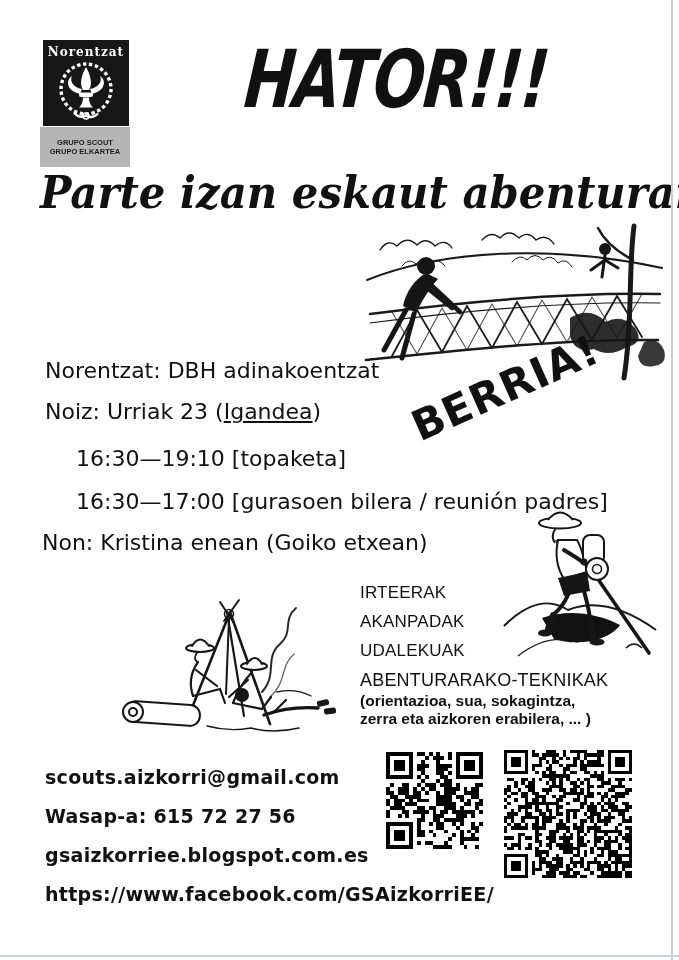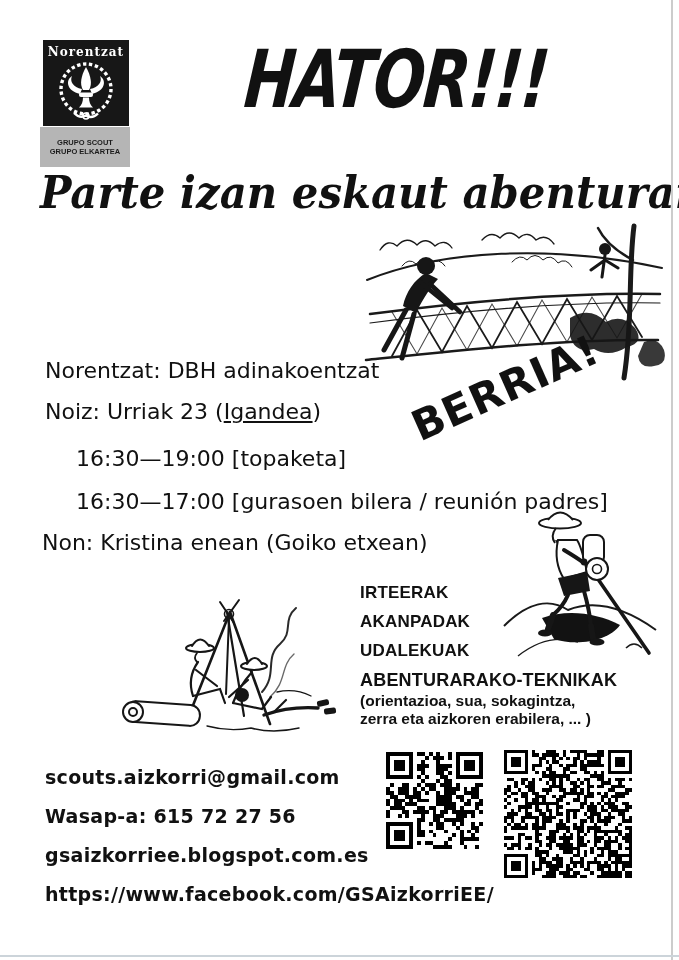--- a/index.html
+++ b/index.html
@@ -43,21 +43,21 @@
   .d5{left:42px;top:530px;}
   .u{text-decoration:underline;}
   
   .berria{
     position:absolute;left:424px;top:402px;
     font-size:42px;font-weight:800;letter-spacing:1px;white-space:nowrap;
     transform:rotate(-24deg);transform-origin:left bottom;
   }
   
   .activities{position:absolute;left:360px;top:583px;width:300px;}
-  .act-item{font-size:17px;font-weight:bold;margin-bottom:9px;letter-spacing:0.2px;
+  .act-item{font-size:17px;font-weight:normal;margin-bottom:9px;letter-spacing:0.2px;
     font-family:"Liberation Sans",sans-serif;}
   .act-item.big{font-size:18px;margin-bottom:1px;}
   .act-note{font-size:15.5px;font-weight:bold;line-height:18px;
     font-family:"Liberation Sans",sans-serif;}
   
   .contact{position:absolute;left:45px;top:766px;}
   .contact-line{font-size:19px;font-weight:bold;margin-bottom:17px;white-space:nowrap;
     letter-spacing:0.3px;}
   
   .qr{position:absolute;}
@@ -134,21 +134,21 @@
       <circle cx="243" cy="27" r="6" fill="#161616"></circle>
       <path d="M243 33 L240 55 M243 38 L229 48 M243 38 L256 46" stroke="#161616" stroke-width="3" stroke-linecap="round" fill="none"></path>
     </g>
 
     <path d="M208 96 q20 -12 36 4 q16 -9 29 6 q10 15 -8 19 q-18 11 -33 2 q-19 5 -24 -13 z" fill="#161616" opacity="0.9"></path>
     <path d="M282 120 q14 -6 20 8 q4 14 -10 16 q-14 3 -16 -10 z" fill="#161616" opacity="0.85"></path>
   </svg>
 
   <div class="detail d1">Norentzat: DBH adinakoentzat</div>
   <div class="detail d2"><span>Noiz: Urriak 23 (</span><span class="u">Igandea</span><span>)</span></div>
-  <div class="detail d3">16:30—19:00 [topaketa]</div>
+  <div class="detail d3">16:30—19:10 [topaketa]</div>
   <div class="detail d4">16:30—17:00 [gurasoen bilera / reunión padres]</div>
   <div class="detail d5">Non: Kristina enean (Goiko etxean)</div>
 
   <div class="berria">BERRIA!</div>
 
   <svg class="illus illus-hiker" width="168" height="155" viewBox="0 0 168 155">
 
     <path d="M6 120 C30 96 52 92 70 104 C100 92 130 104 158 124" stroke="#1a1a1a" stroke-width="2" fill="none"></path>
     <path d="M20 150 C40 134 60 130 80 136" stroke="#1a1a1a" stroke-width="1.4" fill="none"></path>
     <path d="M44 112 C70 103 98 107 122 119 C112 134 80 141 56 133 Z" fill="#121212"></path>

